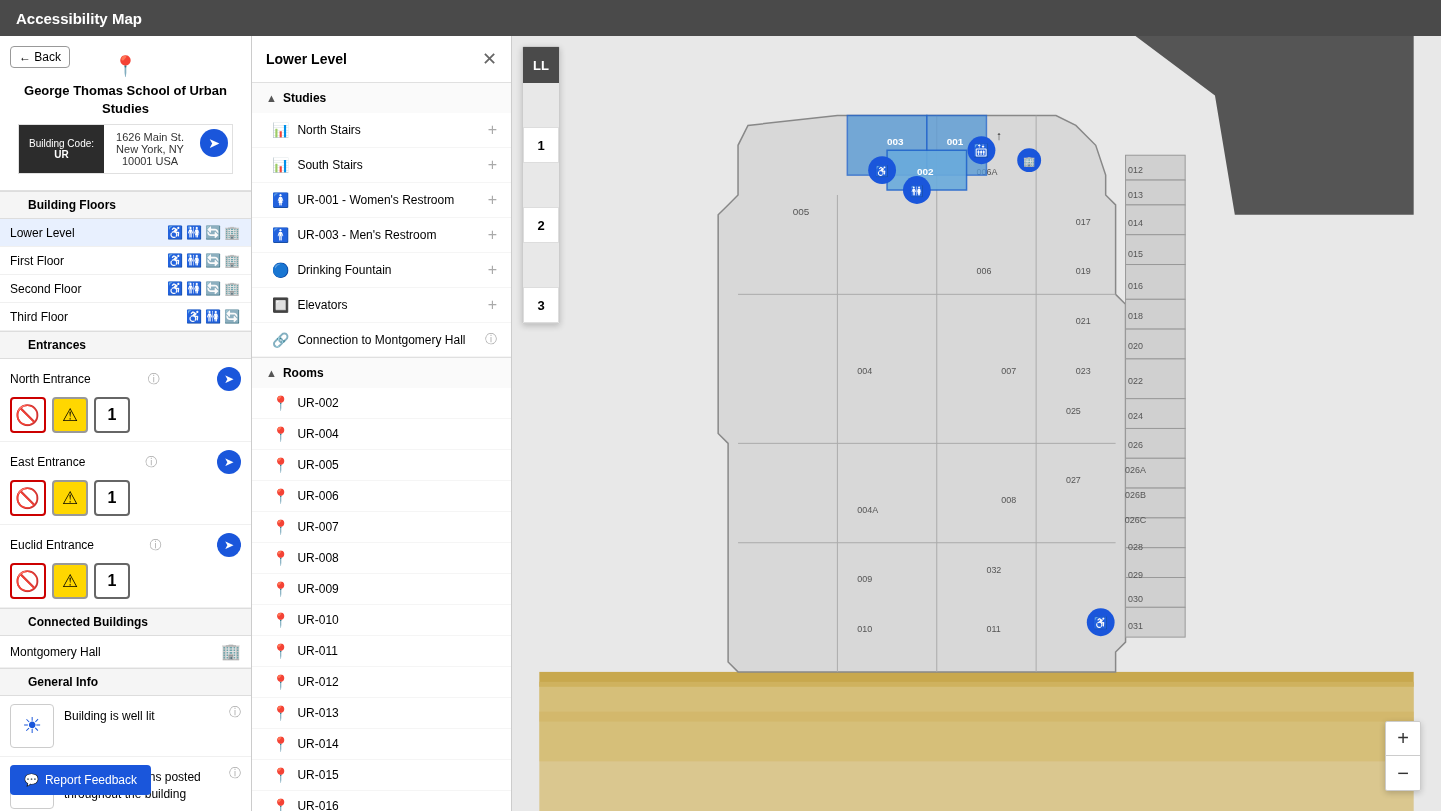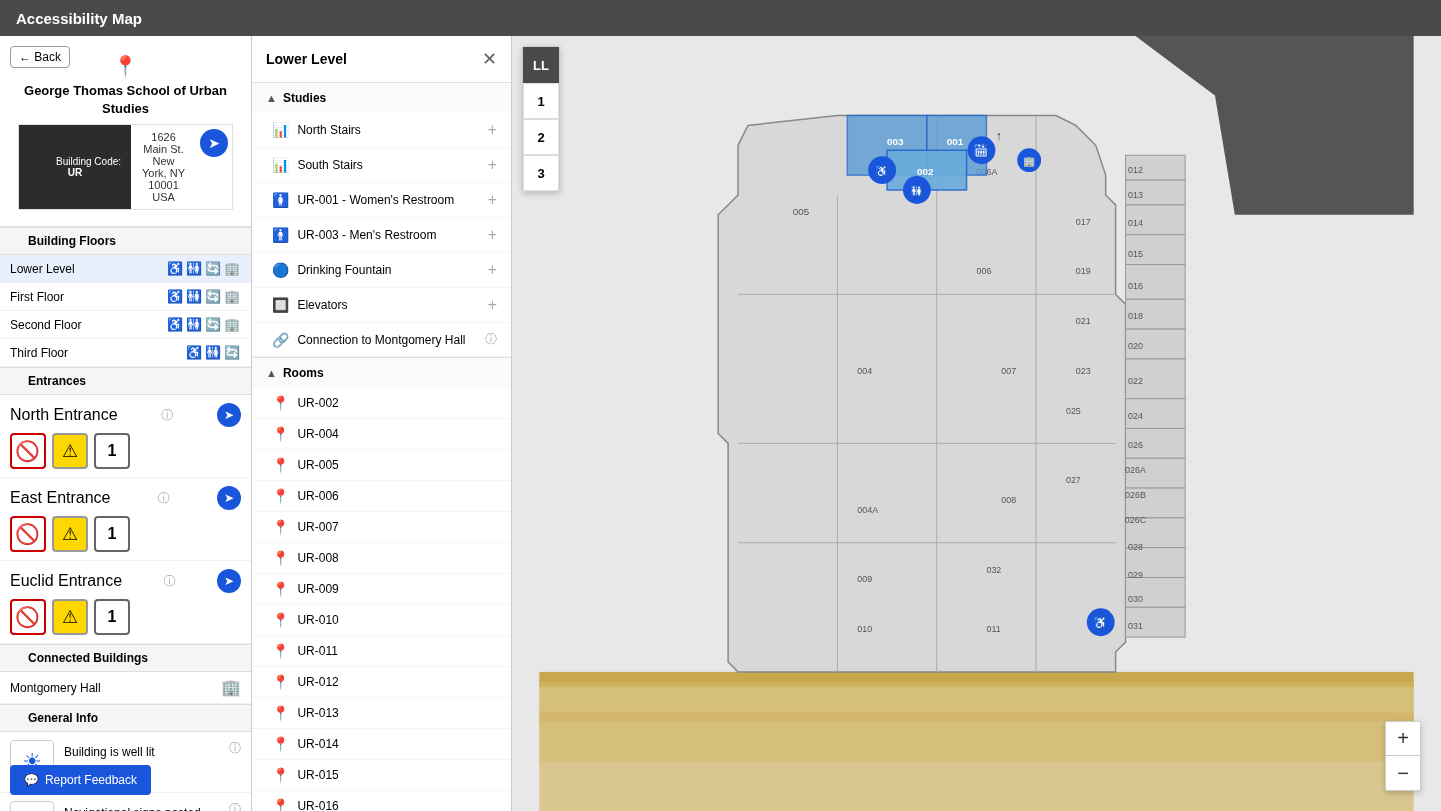--- a/index.html
+++ b/index.html
@@ -150,21 +150,21 @@
     }
 
     .entrance-header {
       display: flex;
       align-items: center;
       justify-content: space-between;
       margin-bottom: 6px;
     }
 
     .entrance-name {
-      font-size: 16px;
+      font-size: 12px;
       font-weight: 500;
     }
 
     .entrance-icons-row {
       display: flex;
       align-items: center;
       gap: 6px;
     }
 
     .icon-box {
@@ -377,20 +377,21 @@
       position: absolute;
       top: 10px;
       left: 10px;
       z-index: 10;
       display: flex;
       flex-direction: column;
       border: 1px solid #ccc;
       border-radius: 2px;
       overflow: hidden;
       box-shadow: 0 2px 6px rgba(0,0,0,0.2);
+      gap: 44px;
     }
 
     .zoom-controls {
       position: absolute;
       bottom: 20px;
       right: 20px;
       z-index: 10;
       display: flex;
       flex-direction: column;
       border: 1px solid #ccc;
@@ -432,21 +433,21 @@
 
   <div id="sidebar">
     <div class="sidebar-header">
       <button class="back-btn">← Back</button>
       <div style="margin-top:8px;">
         <span class="location-pin">📍</span>
         <div class="building-name">George Thomas School of Urban Studies</div>
       </div>
       <div class="building-code-row">
         <div class="building-code-label">
-          <div style="font-size:10px;margin-left:27px;">Building Code:</div>
+          <div style="font-size:10px;">Building Code:</div>
           <div style="font-size:10px;font-weight:bold;">UR</div>
         </div>
         <div class="building-code-value">
           <div>1626 Main St.</div>
           <div>New York, NY 10001 USA</div>
         </div>
         <button class="directions-btn">➤</button>
       </div>
     </div>
 

